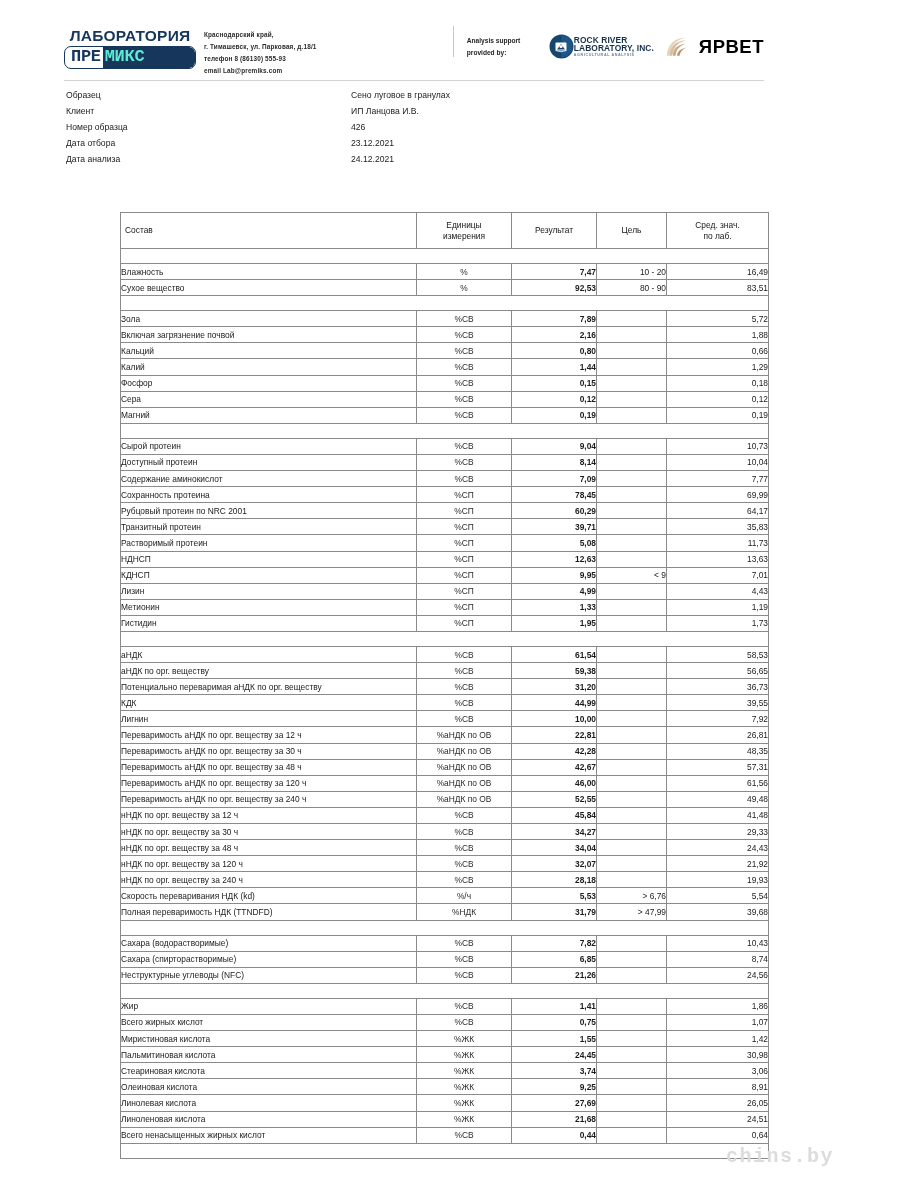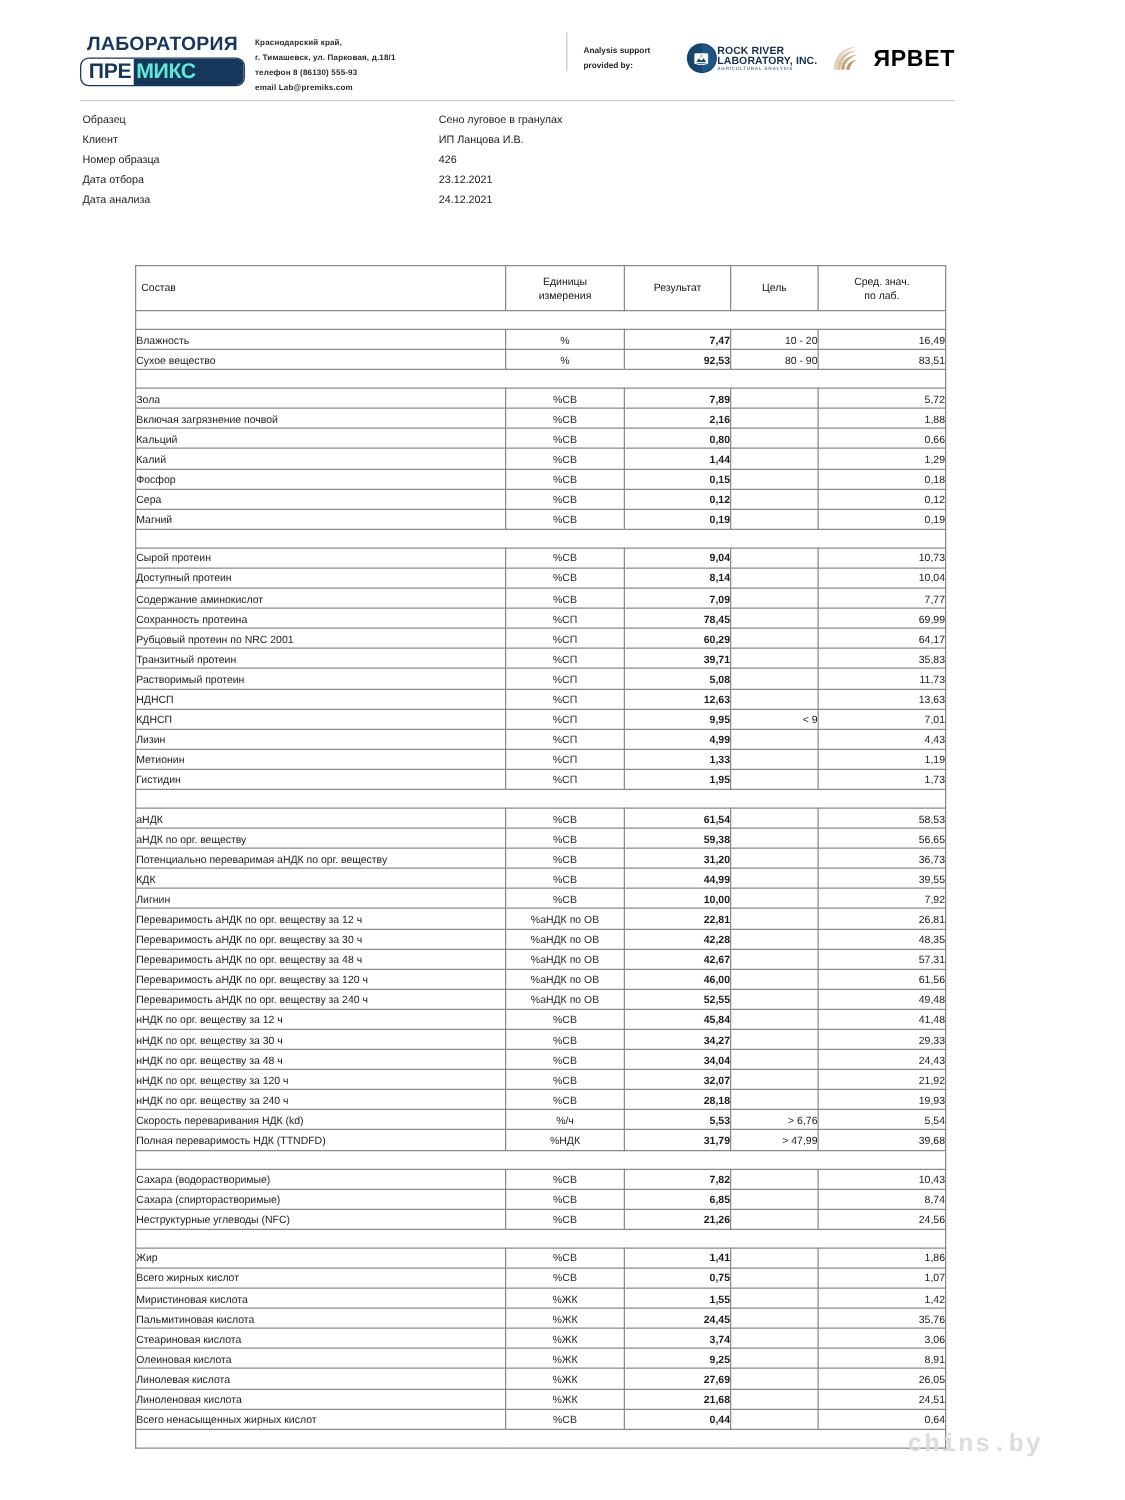--- a/index.html
+++ b/index.html
@@ -26,21 +26,21 @@
     color: #16365c; line-height: 1; text-align: center;
   }
   .logo-box {
     margin-top: 2px;
     border: 1.5px solid #16365c; border-radius: 7px;
     height: 23px; display: flex; align-items: stretch; overflow: hidden;
     background: #fff;
   }
   .logo-pre, .logo-miks {
     font-weight: bold; font-size: 17px; line-height: 20px;
-    display: flex; align-items: center; letter-spacing: -0.3px;
+    display: flex; align-items: center; letter-spacing: -0.3px; font-family: Liberation Mono, monospace;
   }
   .logo-pre { color: #16365c; padding: 0 2px 0 6px; }
   .logo-miks { color: #5eead4; background: #16365c; padding: 0 6px 0 2px; flex: 1;
                border-top-right-radius: 5px; border-bottom-right-radius: 5px; }
 
   .contact {
     margin-left: 8px; padding-top: 3px;
     font-size: 6.4px; font-weight: bold; line-height: 1.85;
     color: #2b2b2b; letter-spacing: 0.15px;
   }
@@ -84,21 +84,21 @@
   
   .info {
     position: absolute; left: 66px; top: 87px; width: 460px;
     font-size: 8.6px; line-height: 1;
   }
   .info-row { display: flex; height: 16px; align-items: center; }
   .info-label { width: 285px; flex: 0 0 285px; color: #222; }
   .info-value { color: #222; }
 
   
-  .tbl-wrap { position: absolute; left: 64px; top: 212px; width: 648px; padding-left: 44px; }
+  .tbl-wrap { position: absolute; left: 76px; top: 212px; width: 648px; padding-left: 44px; }
   table.report { border-collapse: collapse; width: 648px; table-layout: fixed; }
   table.report col.c-name  { width: 296px; }
   table.report col.c-units { width: 95px; }
   table.report col.c-res   { width: 85px; }
   table.report col.c-goal  { width: 70px; }
   table.report col.c-avg   { width: 102px; }
 
   table.report th, table.report td {
     border: 1px solid #8a8a8a;
     font-size: 8.4px;
@@ -564,21 +564,21 @@
           <td class="c-units">%ЖК</td>
           <td class="c-res">1,55</td>
           <td class="c-goal"></td>
           <td class="c-avg">1,42</td>
         </tr>
         <tr>
           <td class="c-name">Пальмитиновая кислота</td>
           <td class="c-units">%ЖК</td>
           <td class="c-res">24,45</td>
           <td class="c-goal"></td>
-          <td class="c-avg">35,76</td>
+          <td class="c-avg">30,98</td>
         </tr>
         <tr>
           <td class="c-name">Стеариновая кислота</td>
           <td class="c-units">%ЖК</td>
           <td class="c-res">3,74</td>
           <td class="c-goal"></td>
           <td class="c-avg">3,06</td>
         </tr>
         <tr>
           <td class="c-name">Олеиновая кислота</td>

